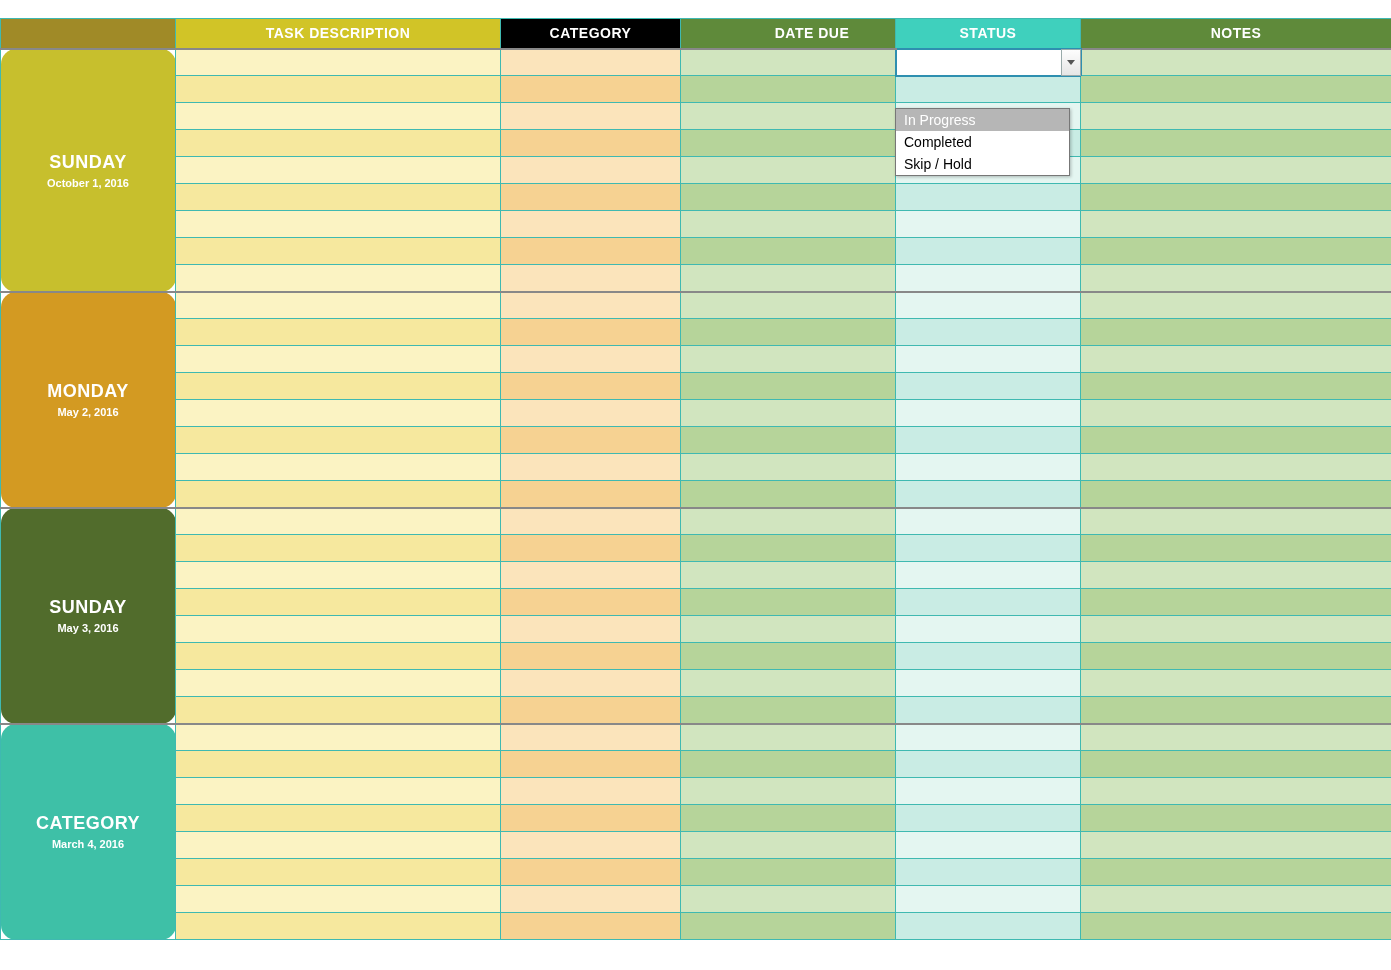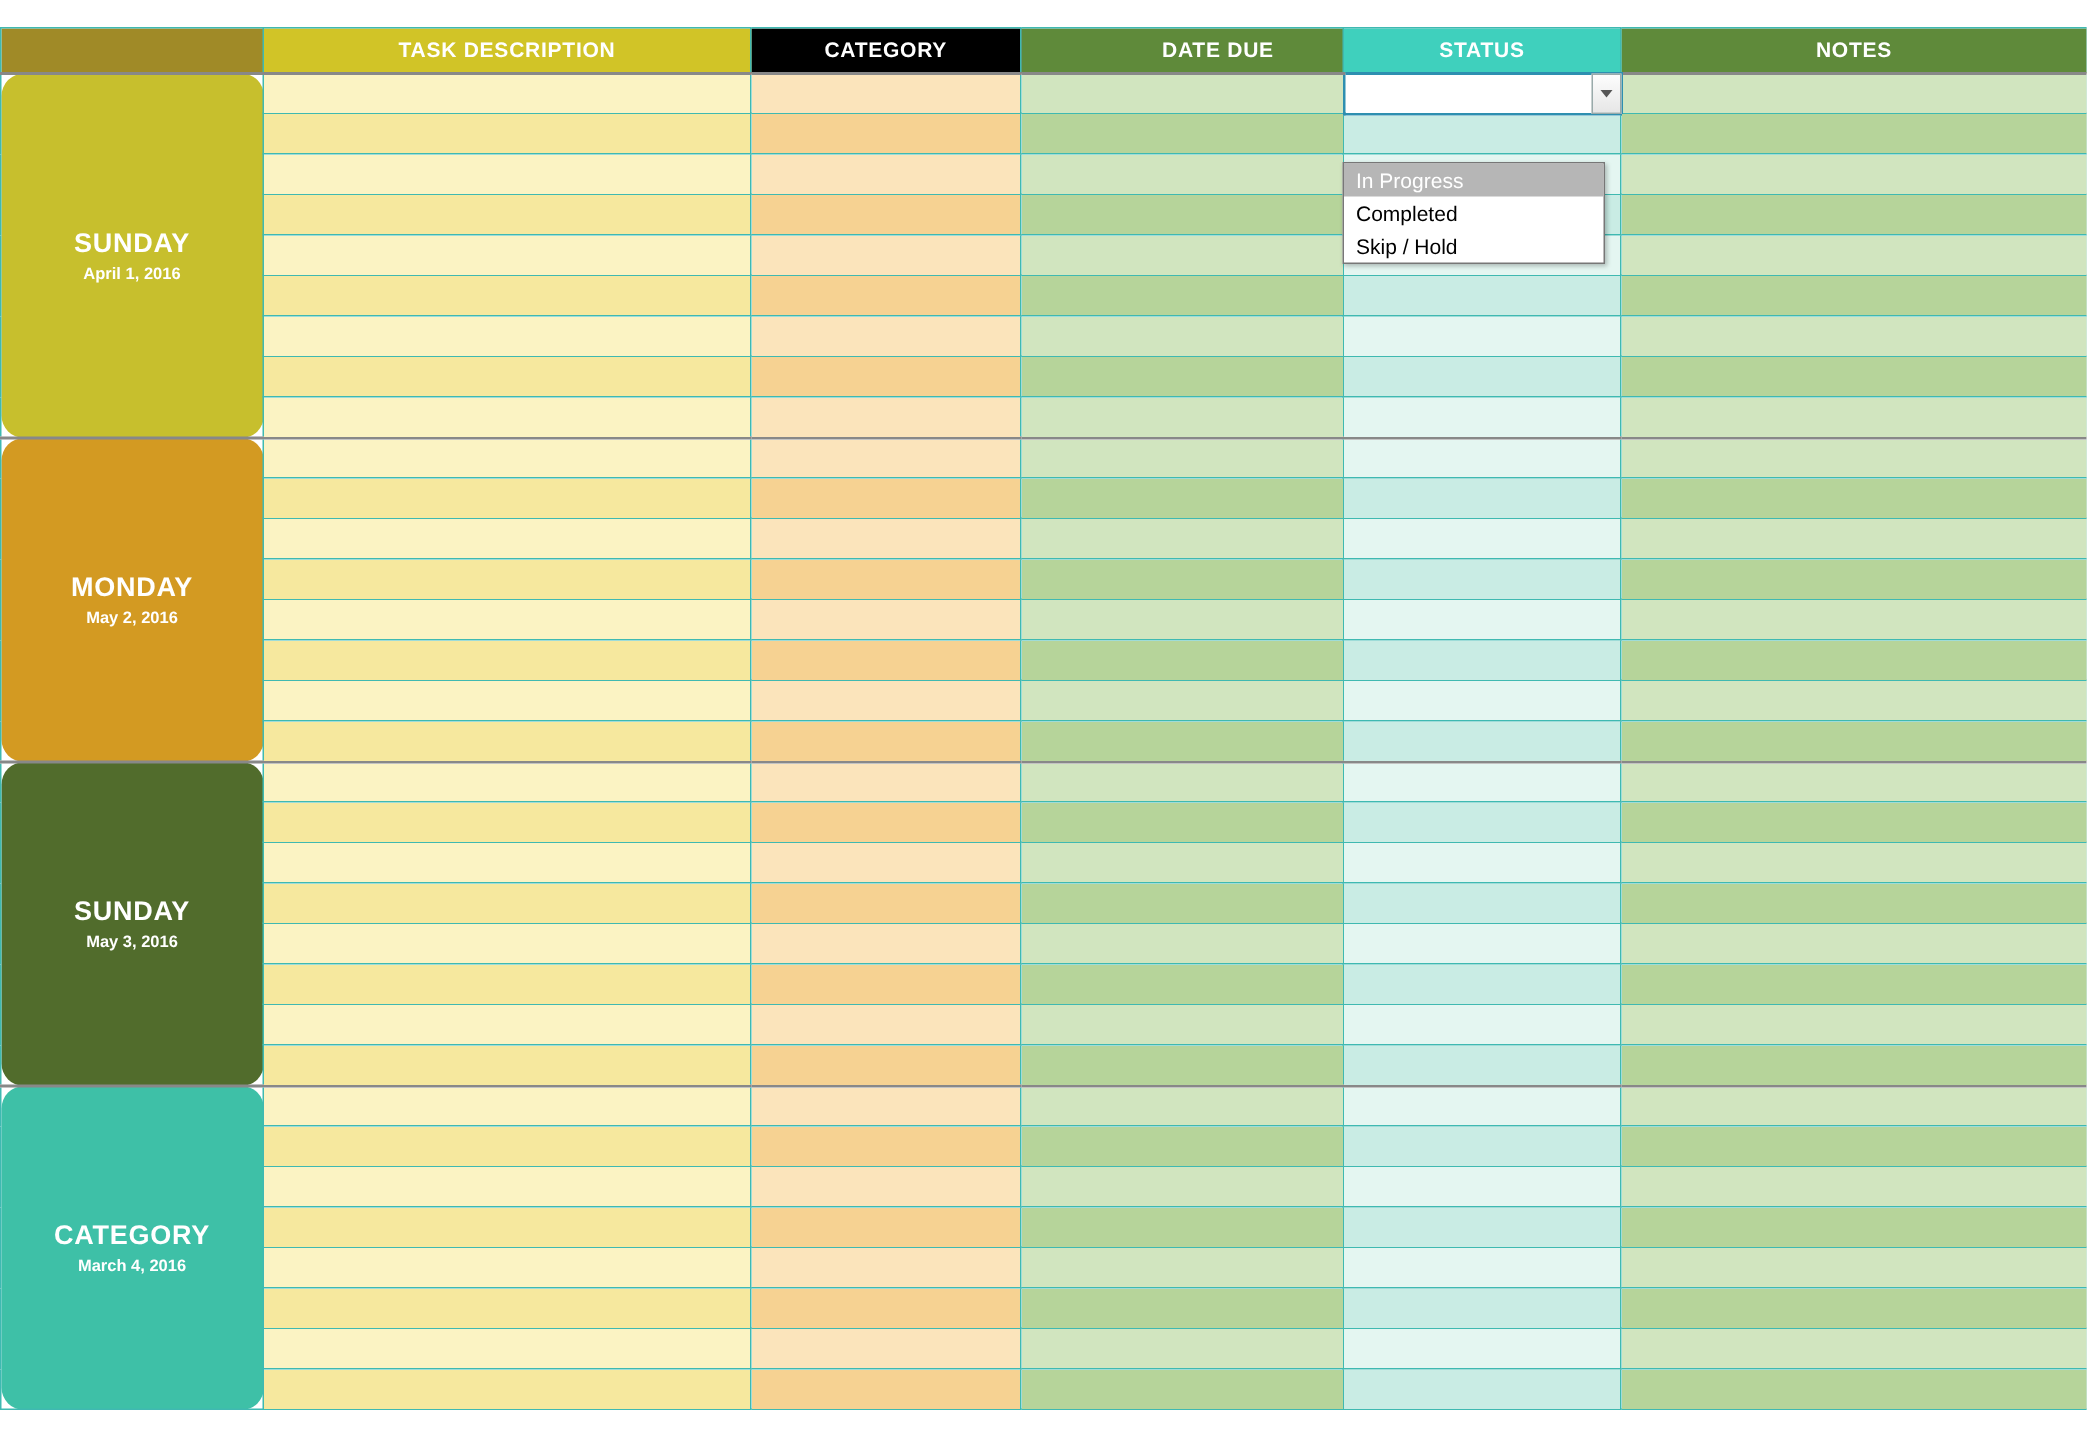--- a/index.html
+++ b/index.html
@@ -144,21 +144,21 @@
         <th style="background: #000000; text-align: center;">CATEGORY</th>
         <th style="background: rgb(95, 138, 58); padding-left: 48px;">DATE DUE</th>
         <th style="background: rgb(63, 208, 189);">STATUS</th>
         <th style="background: rgb(95, 138, 58);">NOTES</th>
       </tr>
     </thead>
   <tbody id="sched-body">
       <tr class="first">
         <td rowspan="9" class="dayhdr" style="background: rgb(199, 191, 45);">
           <div class="dn">SUNDAY</div>
-          <div class="dd">April 1, 2016</div>
+          <div class="dd">October 1, 2016</div>
         </td>
         <td class="cell" style="background: rgb(251, 243, 195);"></td>
         <td class="cell" style="background: rgb(251, 228, 187);"></td>
         <td class="cell" style="background: rgb(209, 229, 191);"></td>
         <td class="cell status-active" style="background: rgb(228, 246, 241);">
           <div class="dd-btn">
             <svg viewBox="0 0 10 10">
               <polygon points="1,3 9,3 5,8" fill="#555"></polygon>
             </svg>
           </div>

